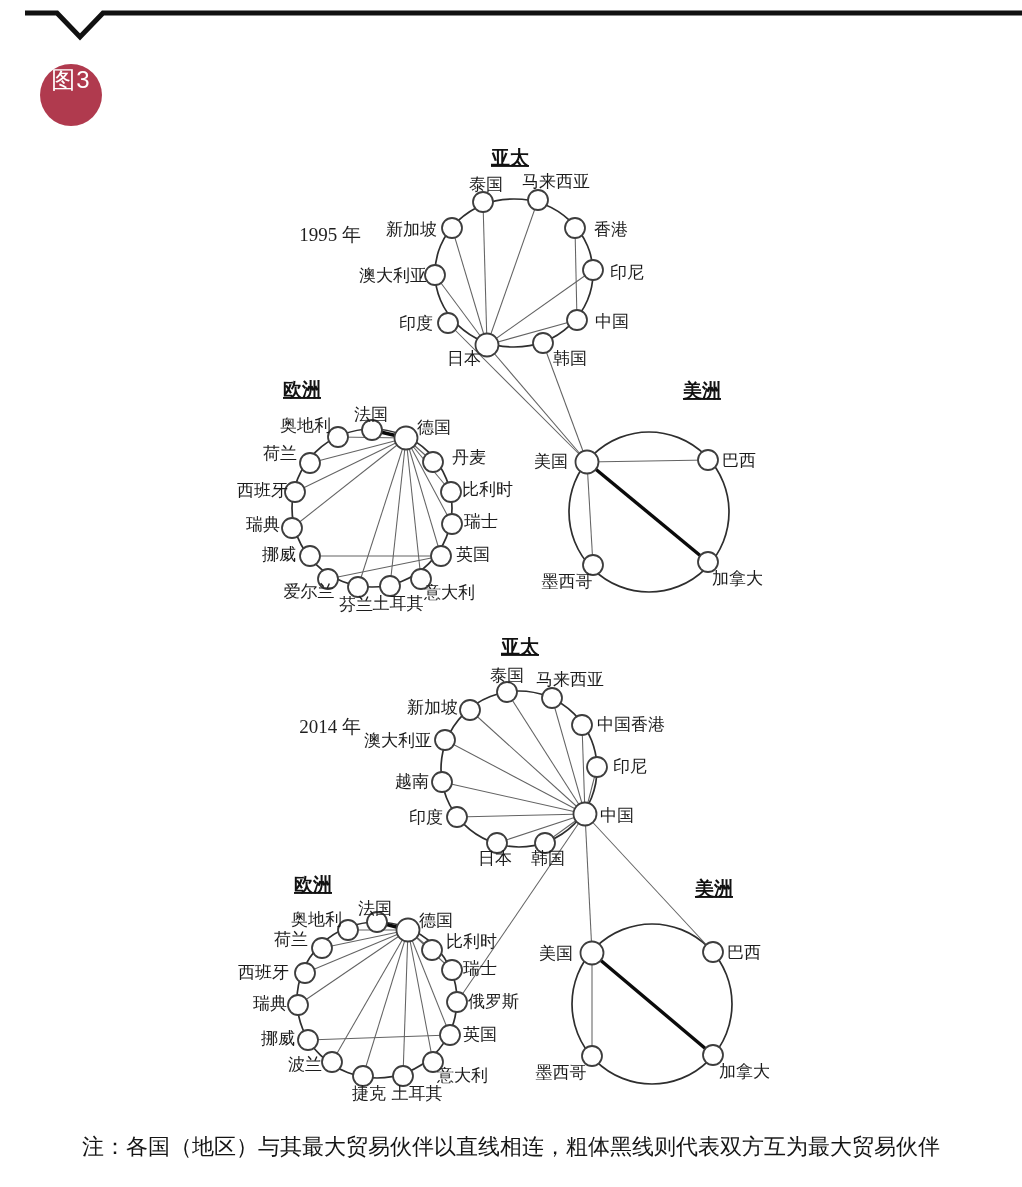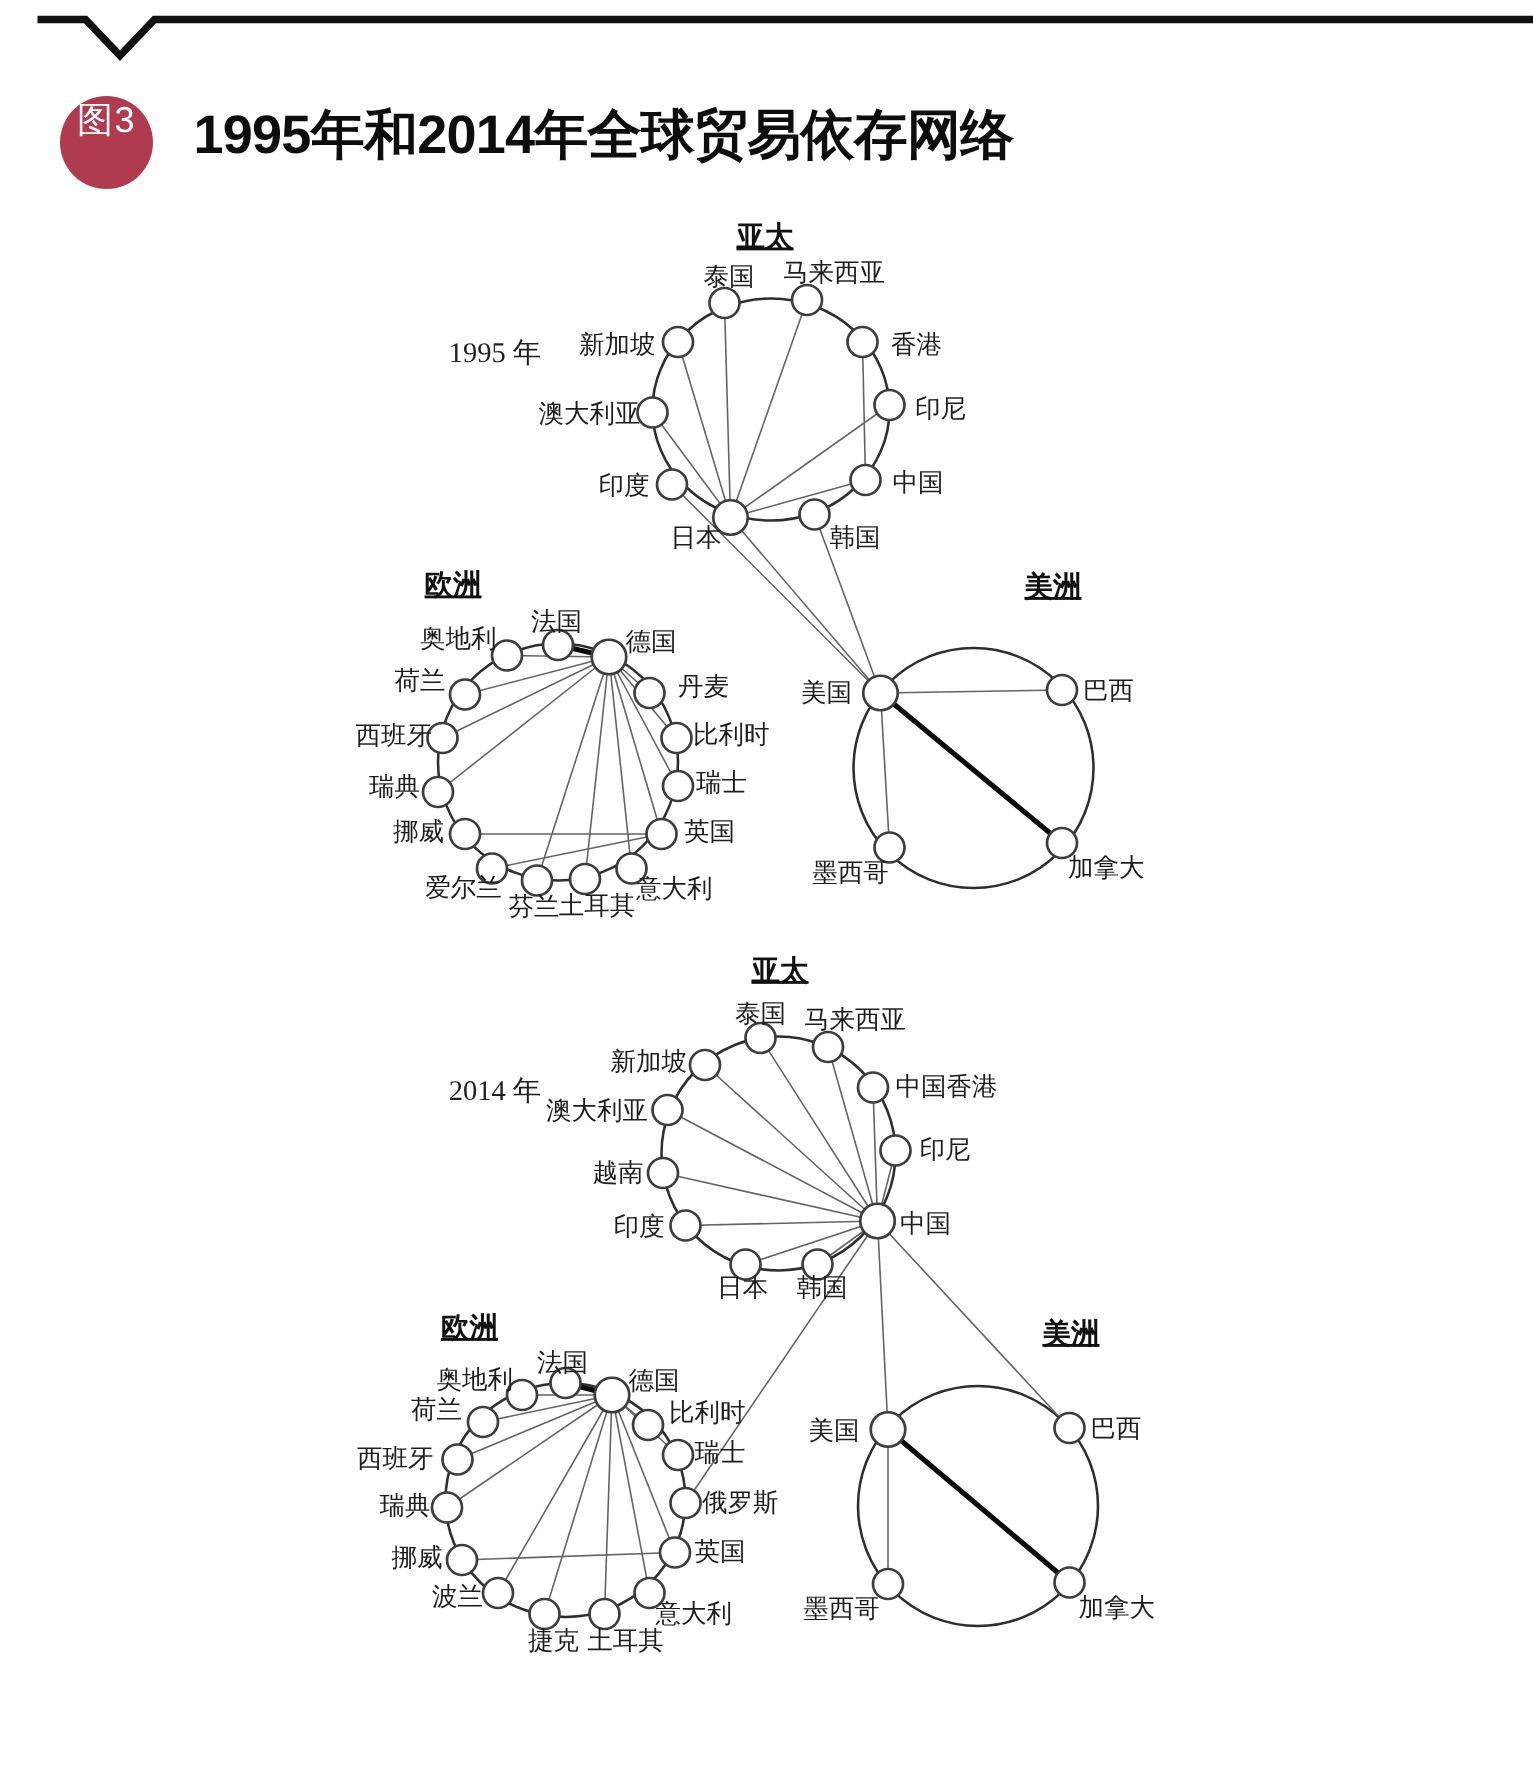--- a/index.html
+++ b/index.html
@@ -28,21 +28,20 @@
 <div class="page">
 
   <svg class="topline" width="1022" height="50" viewBox="0 0 1022 50">
     <polyline points="25,13 57,13 80,37 103,13 1022,13" fill="none" stroke="#111" stroke-width="5" stroke-linejoin="miter"></polyline>
   </svg>
 
   <div class="badge" style="background: rgb(176, 58, 78);">
     <span>图3</span>
   </div>
 
-  <h1 class="fig-title">1995年和2014年全球贸易依存网络</h1>
 
   <svg id="netsvg" class="netsvg" width="1022" height="1187" viewBox="0 0 1022 1187">
       <text x="330" y="241" text-anchor="middle" class="year-label">1995 年</text>
       <ellipse cx="514" cy="273" rx="79" ry="74" class="ring"></ellipse>
       <ellipse cx="372" cy="508" rx="80" ry="79" class="ring"></ellipse>
       <ellipse cx="649" cy="512" rx="80" ry="80" class="ring"></ellipse>
       <line x1="483" y1="202" x2="487" y2="345" class="edge"></line>
       <line x1="538" y1="200" x2="487" y2="345" class="edge"></line>
       <line x1="452" y1="228" x2="487" y2="345" class="edge"></line>
       <line x1="435" y1="275" x2="487" y2="345" class="edge"></line>
@@ -220,14 +219,15 @@
       <circle cx="592" cy="953" r="11.5" class="node red" fill="#e5391b" stroke="none"></circle>
       <text x="573" y="959" text-anchor="end" class="node-label">美国</text>
       <circle cx="713" cy="952" r="10" class="node"></circle>
       <text x="727" y="958" text-anchor="start" class="node-label">巴西</text>
       <circle cx="713" cy="1055" r="10" class="node"></circle>
       <text x="719" y="1077" text-anchor="start" class="node-label">加拿大</text>
       <circle cx="592" cy="1056" r="10" class="node"></circle>
       <text x="561" y="1078" text-anchor="middle" class="node-label">墨西哥</text>
     </svg>
 
+  <div class="note">注：各国（地区）与其最大贸易伙伴以直线相连，粗体黑线则代表双方互为最大贸易伙伴</div>
 
 </div>
 
 </body></html>

